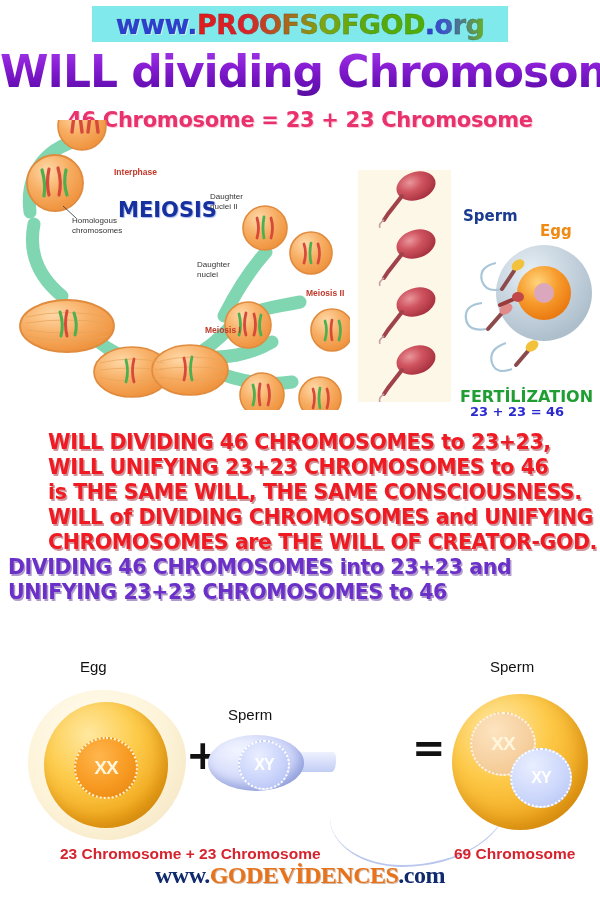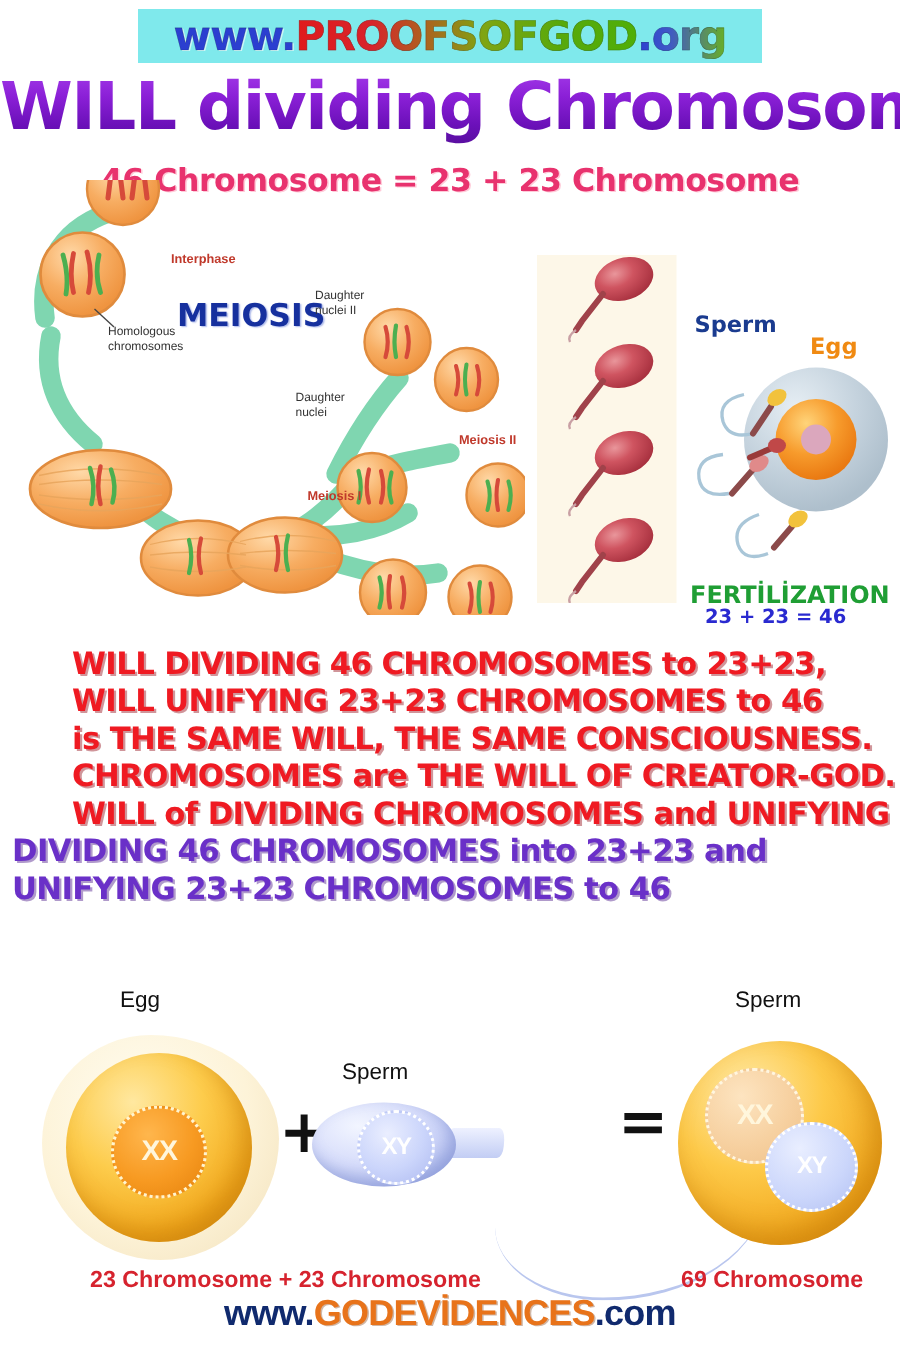--- a/index.html
+++ b/index.html
@@ -150,21 +150,21 @@
   .zyg-xy{
     position:absolute;left:510px;top:748px;width:58px;height:56px;border-radius:50%;
     background:radial-gradient(circle at 36% 28%,#e9eeff 0%,#cbd6fb 60%,#b3c1f2 100%);
     border:2px dotted #ffffff;
     display:flex;align-items:center;justify-content:center;
   }
 
   
   .footer{
     position:absolute;left:0;top:862px;width:600px;text-align:center;
-    font-family:Liberation Sans, sans-serif;font-weight:bold;font-size:24px;
+    font-family:Liberation Serif, serif;font-weight:bold;font-size:24px;
     letter-spacing:-0.5px;white-space:nowrap;
   }
   .f-www{color:#102a6e;}
   .f-mid{color:#e8731a;text-shadow:1px 1px 0 rgba(120,50,0,.35);}
   .f-com{color:#102a6e;}
 </style>
 </head>
 <body>
 
 <div class="page">
@@ -374,22 +374,22 @@
 
   <div class="lbl-sperm">Sperm</div>
   <div class="lbl-egg">Egg</div>
   <div class="lbl-fert">FERTİLİZATION</div>
   <div class="lbl-feq">23 + 23 = 46</div>
 
   <div class="statement">
     <span class="ln st-red">WILL  DIVIDING  46  CHROMOSOMES to  23+23,</span>
     <span class="ln st-red">WILL  UNIFYING  23+23 CHROMOSOMES to 46</span>
     <span class="ln st-red">is  THE  SAME  WILL,  THE  SAME  CONSCIOUSNESS.</span>
+    <span class="ln st-red">WILL of  DIVIDING  CHROMOSOMES and UNIFYING</span>
     <span class="ln st-red">CHROMOSOMES  are  THE WILL  OF  CREATOR-GOD.</span>
-    <span class="ln st-red">WILL of  DIVIDING  CHROMOSOMES and UNIFYING</span>
     <span class="ln st-purple">DIVIDING  46  CHROMOSOMES  into  23+23 and</span>
     <span class="ln st-purple">UNIFYING  23+23  CHROMOSOMES  to  46</span>
   </div>
 
   <div class="b-lbl" style="left:80px;top:658px;">Egg</div>
   <div class="b-lbl" style="left:228px;top:706px;">Sperm</div>
   <div class="b-lbl" style="left:490px;top:658px;">Sperm</div>
 
   <div class="egg-outer"></div>
   <div class="egg-body"></div>

